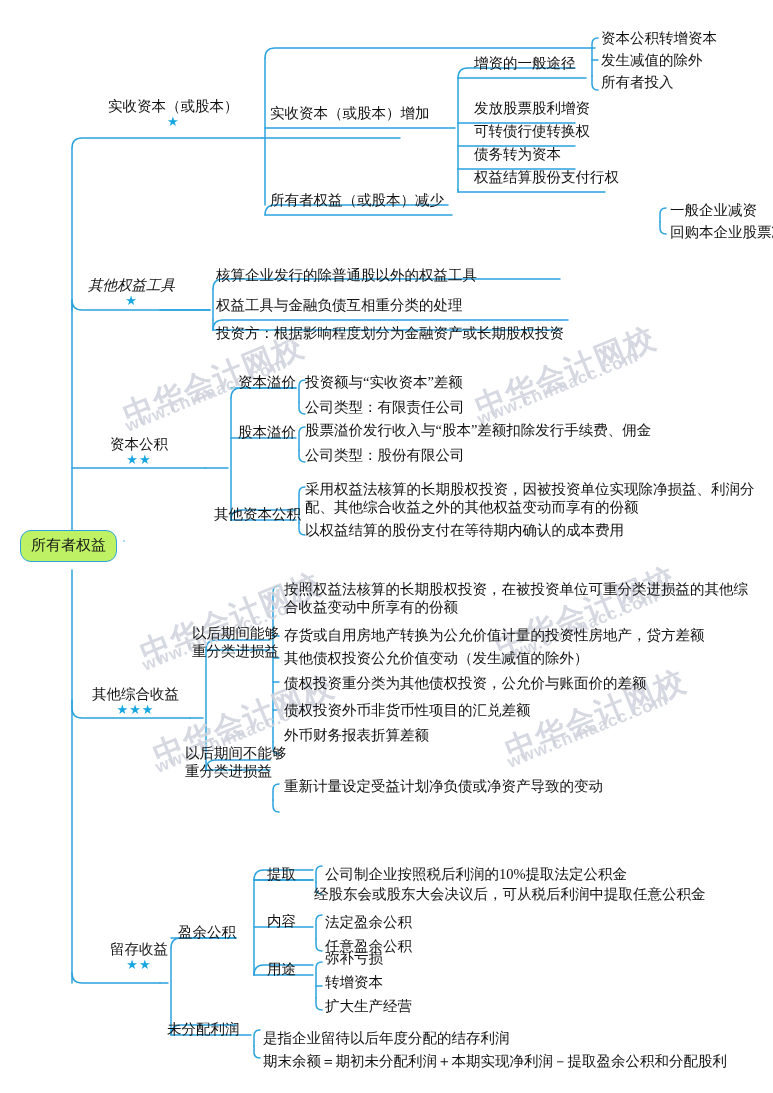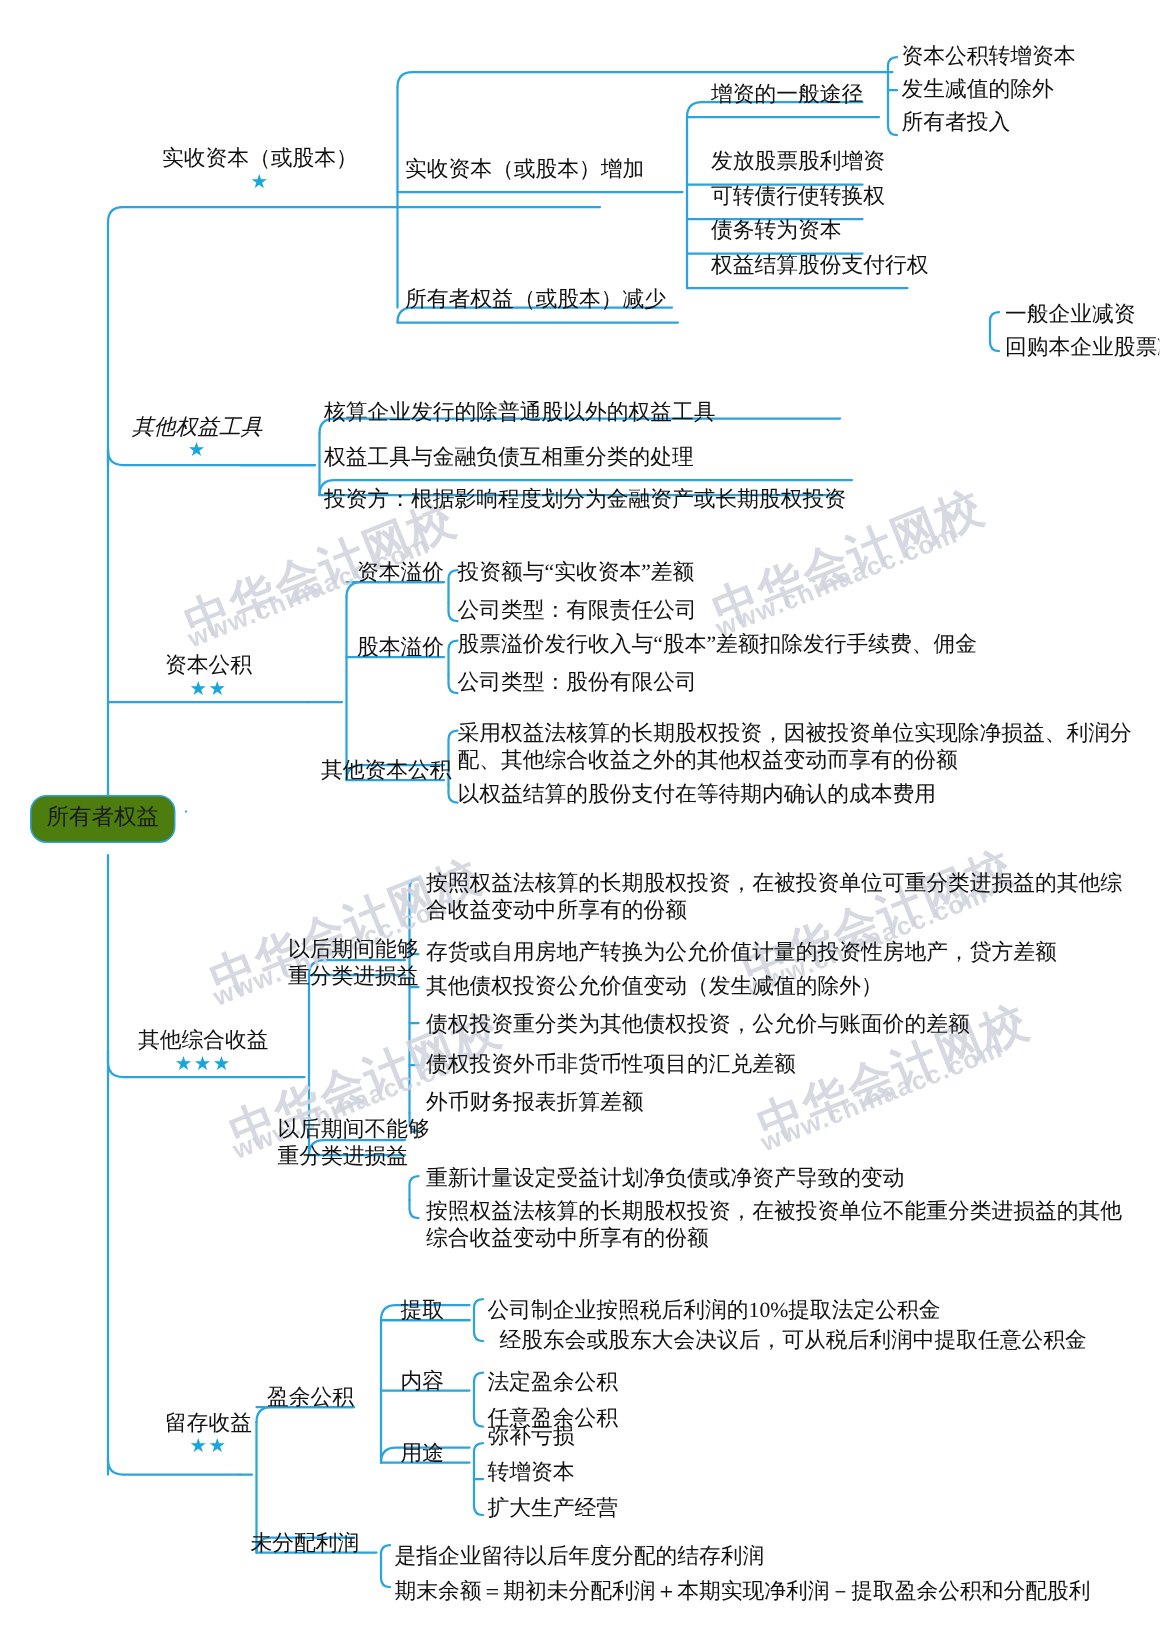--- a/index.html
+++ b/index.html
@@ -52,21 +52,21 @@
     color: #111;
   }
   .node.wrap { white-space: normal; }
 
   
   .root {
     position: absolute;
     z-index: 4;
     border: 1.6px solid #2ba3de;
     border-radius: 11px;
-    background: #4d7c0f;
+    background: #bef264;
     font-size: 15px;
     line-height: 1;
     padding: 7px 10px 8px 10px;
     white-space: nowrap;
   }
   
   .stars {
     display: block;
     text-align: center;
     color: #16a6e0;
@@ -364,40 +364,37 @@
   </div>
 
   <div class="node centered tworow" style="left:185px; top:745px; width:83px;">
     <span>以后期间不能够</span><br>
     <span>重分类进损益</span>
   </div>
 
   <div class="node" style="left:284px; top:778px;">
     <span>重新计量设定受益计划净负债或净资产导致的变动</span>
   </div>
-  <div class="node wrap tworow" style="left:284px; top:800px; width:475px;">
-    <span>按照权益法核算的长期股权投资，在被投资单位不能重分类进损益的其他综合收益变动中所享有的份额</span>
-  </div>
 
   <div class="node centered" style="left:110px; top:941px;">
     <span>留存收益</span>
     <span class="stars">★★</span>
   </div>
 
   <div class="node" style="left:178px; top:924px;">
     <span>盈余公积</span>
   </div>
 
   <div class="node" style="left:267px; top:866px;">
     <span>提取</span>
   </div>
   <div class="node" style="left:325px; top:866px;">
     <span>公司制企业按照税后利润的10%提取法定公积金</span>
   </div>
-  <div class="node" style="left:333px; top:886px;">
+  <div class="node" style="left:314px; top:886px;">
     <span>经股东会或股东大会决议后，可从税后利润中提取任意公积金</span>
   </div>
 
   <div class="node" style="left:267px; top:913px;">
     <span>内容</span>
   </div>
   <div class="node" style="left:325px; top:914px;text-align:center;">
     <span>法定盈余公积</span>
   </div>
   <div class="node" style="left:325px; top:938px;">

